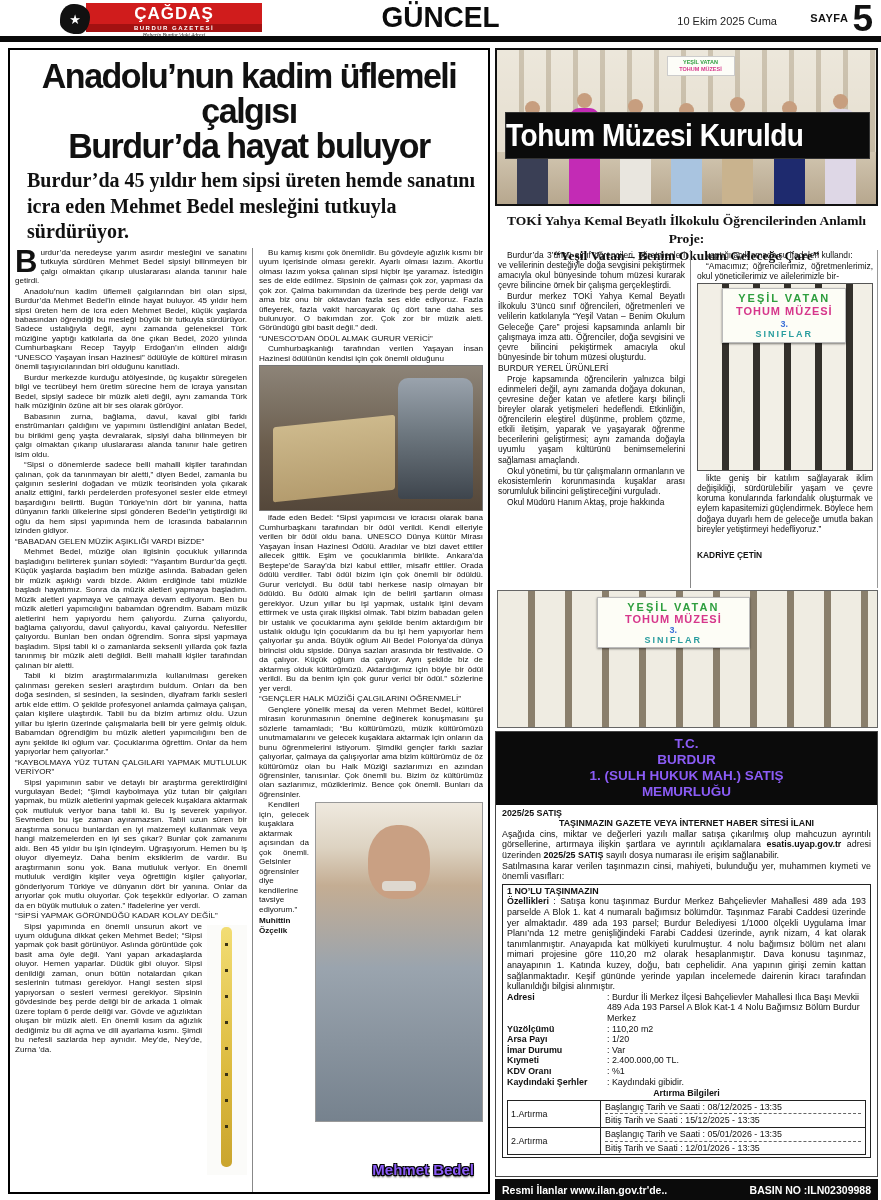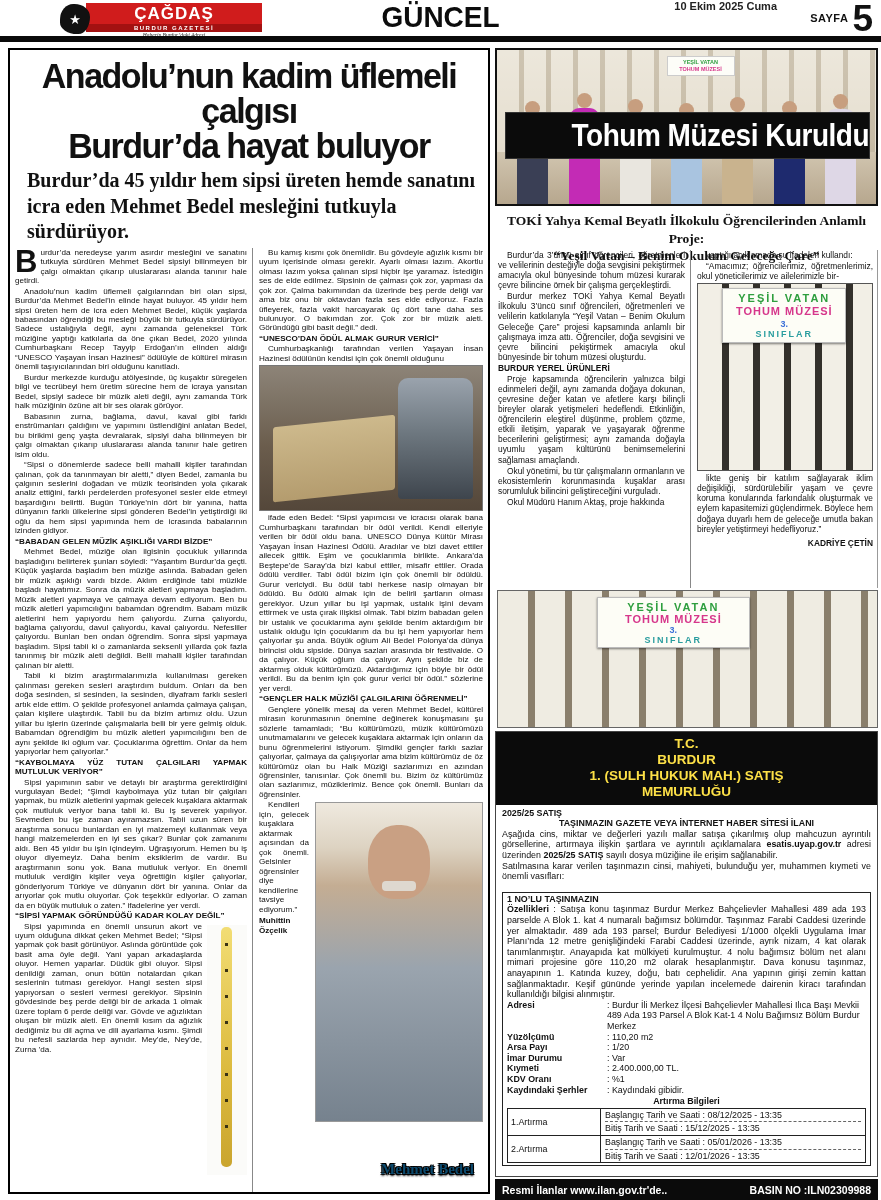--- a/index.html
+++ b/index.html
@@ -13,107 +13,107 @@
                border-radius:46% 54% 40% 60%/55% 45% 60% 40%;display:flex;align-items:center;justify-content:center;
                color:#fff;font-size:13px;}
   .logo-main{margin-left:14px;background:#d01c1c;color:#fff;font-weight:800;font-size:17px;line-height:19px;
              text-align:center;letter-spacing:1px;padding:1px 4px;}
   .logo-sub{margin-left:14px;background:#a31111;color:#fff;font-weight:bold;font-size:6px;line-height:8px;
             text-align:center;letter-spacing:1.5px;}
   .logo-script{margin-left:14px;font-family:"Liberation Serif",serif;font-style:italic;font-size:5.5px;
                line-height:7px;text-align:center;color:#222;}
   .section-title{position:absolute;left:0;right:0;top:1px;text-align:center;font-weight:800;font-size:28px;
                  letter-spacing:0;color:#0c0c0c;transform:scaleY(1.08);}
-  .issue-date{position:absolute;right:104px;top:0;font-size:11px;font-weight:bold;color:#222;}
+  .issue-date{position:absolute;right:104px;top:15px;font-size:11px;font-weight:normal;color:#222;}
   .sayfa{position:absolute;right:8px;top:2px;display:flex;align-items:flex-start;}
   .sayfa-label{font-size:11px;font-weight:bold;margin-top:10px;margin-right:4px;letter-spacing:0.5px;}
   .sayfa-num{font-size:37px;font-weight:800;line-height:34px;}
   
   .article-left{position:absolute;left:8px;top:48px;width:482px;height:1146px;border:2px solid #000;
                 box-sizing:border-box;padding:8px 5px;overflow:hidden;}
   .art-title{text-align:center;font-weight:800;font-size:34px;line-height:0.98;letter-spacing:-1.5px;
              margin-top:3px;transform:scaleY(1.05);}
   .art-deck{font-family:"Liberation Serif",serif;font-weight:bold;font-size:20px;line-height:1.28;
             margin:7px 6px 3px 12px;}
   .cols{display:flex;margin-top:3px;height:1002px;overflow:hidden;}
   .lcol{width:232px;font-size:8.1px;line-height:1.17;text-align:justify;overflow:hidden;}
   .lcol-1{padding-right:5px;border-right:1px solid #888;}
   .lcol-2{padding-left:6px;flex:1;}
   .para{margin:0 0 1px 0;text-indent:9px;}
-  .subhead{font-weight:bold;margin:1px 0;text-indent:0;}
+  .subhead{font-weight:normal;margin:1px 0;text-indent:0;}
   .dropcap{text-indent:0;}
   .dropcap::first-letter{float:left;font-size:31px;line-height:25px;font-weight:bold;padding:1px 3px 0 0;}
   .workshop-photo{width:100%;height:146px;margin:2px 0;border:1px solid #777;box-sizing:border-box;
       background:linear-gradient(180deg,#8d8478 0%,#7a6f61 30%,#6b5d4d 55%,#54473a 100%);position:relative;}
   .workshop-photo::before{content:"";position:absolute;left:6%;top:38%;width:55%;height:52%;
       background:linear-gradient(180deg,#cdb98c,#b49c6e);transform:skewY(-6deg);border-radius:3px;}
   .workshop-photo::after{content:"";position:absolute;right:4%;top:8%;width:34%;height:84%;
       background:linear-gradient(180deg,#9aa3ad 0%,#6e7880 45%,#3e454d 100%);border-radius:10px 10px 4px 4px;}
   .sipsi-photo{float:right;width:40px;height:250px;margin:3px 0 2px 5px;background:#fbfbf9;position:relative;}
   .sipsi-photo::before{content:"";position:absolute;left:14px;top:2px;width:11px;height:96%;
       background:linear-gradient(180deg,#f2dd74,#dcba3e 60%,#caa52f);border-radius:5px;}
   .sipsi-photo::after{content:"";position:absolute;left:18px;top:18px;width:3px;height:80%;
       background:repeating-linear-gradient(180deg,#3a3214 0 3px,transparent 3px 26px);}
   .portrait-photo{float:right;width:168px;height:320px;margin:2px 0 0 6px;border:1px solid #999;box-sizing:border-box;
       background:linear-gradient(180deg,#efe9df 0%,#ddd3c2 14%,#c4ad93 26%,#9aa4ae 52%,#76828e 100%);position:relative;}
   .portrait-photo::before{content:"";position:absolute;left:50%;top:22px;width:62px;height:74px;margin-left:-31px;
       background:#c9a083;border-radius:46% 46% 42% 42%;}
   .portrait-photo::after{content:"";position:absolute;left:50%;top:78px;width:34px;height:10px;margin-left:-17px;
       background:#ded8cf;border-radius:4px;}
   .byline{font-weight:bold;text-indent:0;margin-top:2px;}
-  .photo-caption{position:absolute;right:14px;bottom:14px;font-family:Liberation Serif, serif;font-weight:bold;
-      font-size:15px;color:#0c4a6e;text-shadow:-1px -1px 0 #000,1px -1px 0 #000,-1px 1px 0 #000,1px 1px 0 #000,0 2px 2px #000;margin-top:26px;}
+  .photo-caption{position:absolute;right:14px;bottom:14px;font-family:Liberation Sans, sans-serif;font-weight:bold;
+      font-size:15px;color:#8b5cf6;text-shadow:-1px -1px 0 #000,1px -1px 0 #000,-1px 1px 0 #000,1px 1px 0 #000,0 2px 2px #000;margin-top:26px;}
   
   .photo-top{position:absolute;left:495px;top:48px;width:383px;height:158px;border:2px solid #111;box-sizing:border-box;
       background:linear-gradient(180deg,#e3dccd 0%,#d6cbb6 60%,#b7a78e 100%);overflow:hidden;}
   .museum-wall{position:absolute;left:0;top:0;right:0;height:66%;opacity:0.5;
       background:repeating-linear-gradient(90deg,#f6f3ea 0 22px,#b9ad97 22px 27px),
                  repeating-linear-gradient(0deg,rgba(185,173,151,0) 0 26px,#b9ad97 26px 30px);}
   .people{position:absolute;left:0;right:0;bottom:0;height:118px;display:flex;justify-content:space-evenly;align-items:flex-end;}
   .person{width:31px;border-radius:11px 11px 0 0;position:relative;}
   .person::before{content:"";position:absolute;top:-15px;left:50%;width:15px;height:15px;margin-left:-7.5px;
       background:#c79e7f;border-radius:50%;}
   .wall-sign{position:absolute;left:50%;top:6px;width:66px;margin-left:-20px;background:#fdfdf8;border:1px solid #ccc;
       text-align:center;font-weight:bold;font-size:5.5px;line-height:7px;padding:2px 0;}
   .wall-sign .g{color:#2e9e3e;} .wall-sign .m{color:#d6368b;}
   .banner{position:absolute;left:505px;top:112px;width:363px;height:45px;background:#0b0b0b;border:1px solid #333;
-      display:flex;align-items:center;justify-content:flex-end;}
+      display:flex;align-items:center;justify-content:flex-start;}
   .banner-title{color:#fff;font-weight:800;font-size:28px;letter-spacing:-0.5px;transform:scaleY(1.1);}
   .right-headline{position:absolute;left:495px;top:212px;width:383px;text-align:center;
       font-family:"Liberation Serif",serif;font-weight:bold;font-size:13.5px;line-height:1.3;}
   .right-cols{position:absolute;left:495px;top:250px;width:383px;height:338px;display:flex;overflow:hidden;
       border-right:1px solid #999;box-sizing:border-box;}
   .rcol{width:187px;font-size:8.4px;line-height:1.2;text-align:justify;overflow:hidden;}
   .rcol-1{padding:0 5px 0 3px;border-right:1px solid #888;}
   .rcol-2{padding:0 4px 0 6px;flex:1;}
   .seed-photo{width:100%;height:188px;margin:2px 0;border:1px solid #555;box-sizing:border-box;position:relative;
       background:repeating-linear-gradient(90deg,#f2efe6 0 24px,#33302b 24px 31px),
                  repeating-linear-gradient(0deg,rgba(51,48,43,0) 0 34px,#33302b 34px 41px),#f2efe6;}
   .museum-sign{position:absolute;left:14%;top:4px;width:70%;background:#fdfdf6;border:1px solid #bbb;
       text-align:center;padding:3px 0 2px 0;box-shadow:0 1px 2px rgba(0,0,0,0.5);}
   .museum-sign .l1{color:#2e9e3e;font-weight:bold;font-size:11px;letter-spacing:2px;}
   .museum-sign .l2{color:#d6368b;font-weight:bold;font-size:11px;letter-spacing:1px;}
   .museum-sign .l3{color:#3a6fd8;font-weight:bold;font-size:9px;}
   .museum-sign .l4{color:#2a9d9f;font-weight:bold;font-size:9px;letter-spacing:2px;}
-  .signature{text-align:right;font-weight:bold;margin-top:4px;}
+  .signature{font-weight:bold;margin-top:16px;}
   .strip{position:absolute;left:497px;top:590px;width:381px;height:138px;border:1px solid #666;box-sizing:border-box;
       position:absolute;overflow:hidden;
       background:repeating-linear-gradient(90deg,#efece2 0 30px,#8a7f6c 30px 37px),
                  repeating-linear-gradient(0deg,rgba(138,127,108,0) 0 40px,#6d6354 40px 48px),#efece2;}
   .strip .museum-sign{left:26%;width:40%;top:6px;}
   
   .legal{position:absolute;left:495px;top:731px;width:383px;height:446px;border:1px solid #444;box-sizing:border-box;background:#fff;}
-  .legal-header{background:#0b0b0b;color:#fde047;text-align:center;font-weight:bold;font-size:13.5px;line-height:1.18;padding:4px 0 5px 0;}
+  .legal-header{background:#0b0b0b;color:#8b5cf6;text-align:center;font-weight:bold;font-size:13.5px;line-height:1.18;padding:4px 0 5px 0;}
   .legal-body{padding:3px 6px 0 6px;font-size:8.9px;line-height:1.19;}
   .case-no{font-weight:bold;}
   .notice-subtitle{text-align:center;font-weight:bold;}
   .notice-intro,.notice-intro2{text-align:justify;}
   .lk{font-weight:bold;}
   .bold{font-weight:bold;}
-  .property-box{border:1.5px solid #222;margin-top:10px;padding:1px 4px 2px 4px;}
+  .property-box{border:1.5px solid #222;margin-top:2px;padding:1px 4px 2px 4px;}
   .property-title{font-weight:bold;}
   .prop-par{text-align:justify;}
   .prop-row{display:flex;}
   .prop-label{width:100px;flex:none;font-weight:bold;}
   .prop-value{flex:1;}
   .auction-title{text-align:center;font-weight:bold;margin-top:1px;}
   .auction-table{border:1px solid #222;margin-top:1px;}
   .auction-row{display:flex;border-bottom:1px solid #222;}
   .auction-row:last-child{border-bottom:none;}
   .a-name{width:86px;flex:none;border-right:1px solid #222;display:flex;align-items:center;padding:2px 3px;}
@@ -262,21 +262,21 @@
   <div class="legal">
     <div class="legal-header">
       <div>T.C.</div>
       <div>BURDUR</div>
       <div>1. (SULH HUKUK MAH.) SATIŞ</div>
       <div>MEMURLUĞU</div>
     </div>
     <div class="legal-body">
       <div class="case-no">2025/25 SATIŞ</div>
       <div class="notice-subtitle">TAŞINMAZIN GAZETE VEYA İNTERNET HABER SİTESİ İLANI</div>
-      <div class="notice-intro"><span>Aşağıda cins, miktar ve değerleri yazılı mallar satışa çıkarılmış olup mahcuzun ayrıntılı görsellerine, artırmaya ilişkin şartlara ve ayrıntılı açıklamalara </span><span class="lk">esatis.uyap.gov.tr</span><span> adresi üzerinden </span><span class="bold">2025/25 SATIŞ</span><span> sayılı dosya müziğine ile erişim sağlanabilir.</span></div>
+      <div class="notice-intro"><span>Aşağıda cins, miktar ve değerleri yazılı mallar satışa çıkarılmış olup mahcuzun ayrıntılı görsellerine, artırmaya ilişkin şartlara ve ayrıntılı açıklamalara </span><span class="lk">esatis.uyap.gov.tr</span><span> adresi üzerinden </span><span class="bold">2025/25 SATIŞ</span><span> sayılı dosya numarası ile erişim sağlanabilir.</span></div>
       <div class="notice-intro2">Satılmasına karar verilen taşınmazın cinsi, mahiyeti, bulunduğu yer, muhammen kıymeti ve önemli vasıfları:</div>
       <div class="property-box">
         <div class="property-title">1 NO’LU TAŞINMAZIN</div>
         <div class="prop-par"><span class="bold">Özellikleri</span><span> : Satışa konu taşınmaz Burdur Merkez Bahçelievler Mahallesi 489 ada 193 parselde A Blok 1. kat 4 numaralı bağımsız bölümdür. Taşınmaz Farabi Caddesi üzerinde yer almaktadır. 489 ada 193 parsel; Burdur Belediyesi 1/1000 ölçekli Uygulama İmar Planı’nda 12 metre genişliğindeki Farabi Caddesi üzerinde, ayrık nizam, 4 kat olarak tanımlanmıştır. Anayapıda kat mülkiyeti kurulmuştur. 4 nolu bağımsız bölüm net alanı mimari projesine göre 110,20 m2 olarak hesaplanmıştır. Dava konusu taşınmaz, anayapının 1. Katında kuzey, doğu, batı cephelidir. Ana yapının girişi zemin kattan sağlanmaktadır. Keşif gününde yerinde yapılan incelemede dairenin kiracı tarafından kullanıldığı bilgisi alınmıştır.</span></div>
         <div class="prop-row">
           <div class="prop-label">Adresi</div>
           <div class="prop-value">: Burdur İli Merkez İlçesi Bahçelievler Mahallesi Ilıca Başı Mevkii 489 Ada 193 Parsel A Blok Kat-1 4 Nolu Bağımsız Bölüm Burdur Merkez</div>
         </div>
         <div class="prop-row">
           <div class="prop-label">Yüzölçümü</div>

